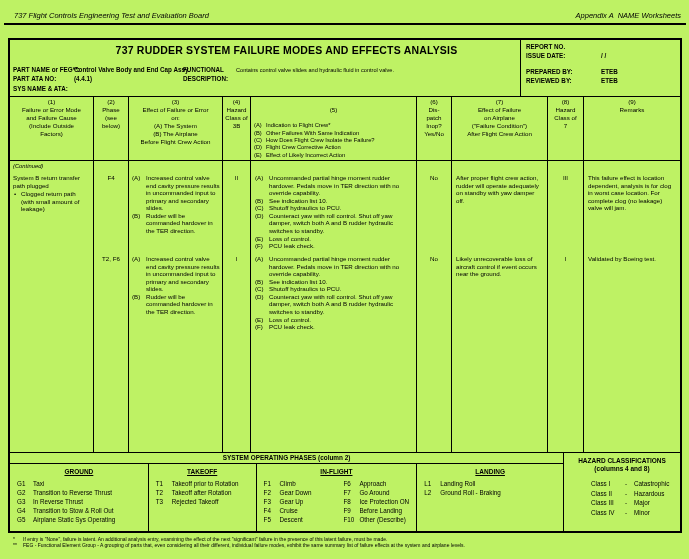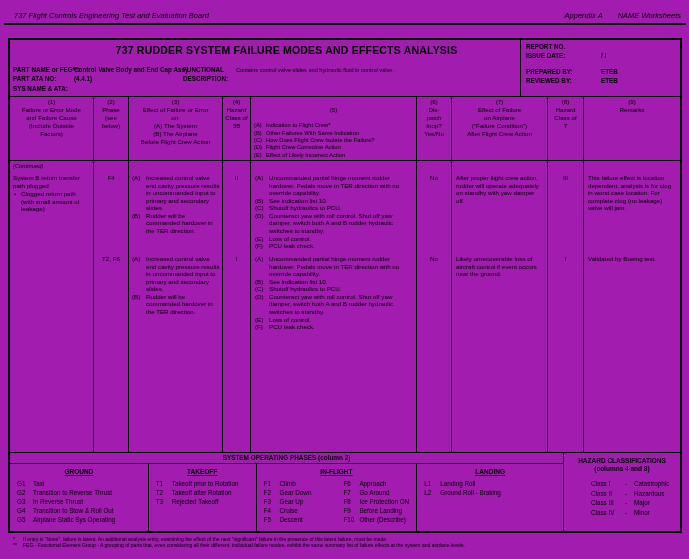--- a/index.html
+++ b/index.html
@@ -1,22 +1,22 @@
 <!DOCTYPE html>
 <html><head>
 <meta charset="utf-8">
 <style>
   html,body{margin:0;padding:0;background:#fff;}
-  .page{position:relative;width:689px;height:559px;background:#a21caf;color:#000;
+  .page{position:relative;width:689px;height:559px;background:#bef264;color:#000;
         font-family:"Liberation Sans", sans-serif;overflow:hidden;}
 
   
   .top-header{position:absolute;top:11px;left:14px;right:8px;display:flex;
               justify-content:space-between;font-style:italic;font-size:7.5px;}
-  .top-header .rt span{margin-left:15px;}
+  .top-header .rt span{margin-left:4px;}
   .top-rule{position:absolute;top:23px;left:4px;right:3px;border-top:2px solid #000;}
 
   
   .main-table{position:absolute;top:38px;left:8px;width:674px;height:495px;
               border:2px solid #000;box-sizing:border-box;display:flex;flex-direction:column;}
 
   
   .title-row{height:57px;display:flex;border-bottom:1px solid #000;box-sizing:border-box;}
   .title-left{width:510px;position:relative;}
   .doc-title{margin-top:4px;text-align:center;font-weight:bold;font-size:10.5px;letter-spacing:.2px;margin-left:43px;}

